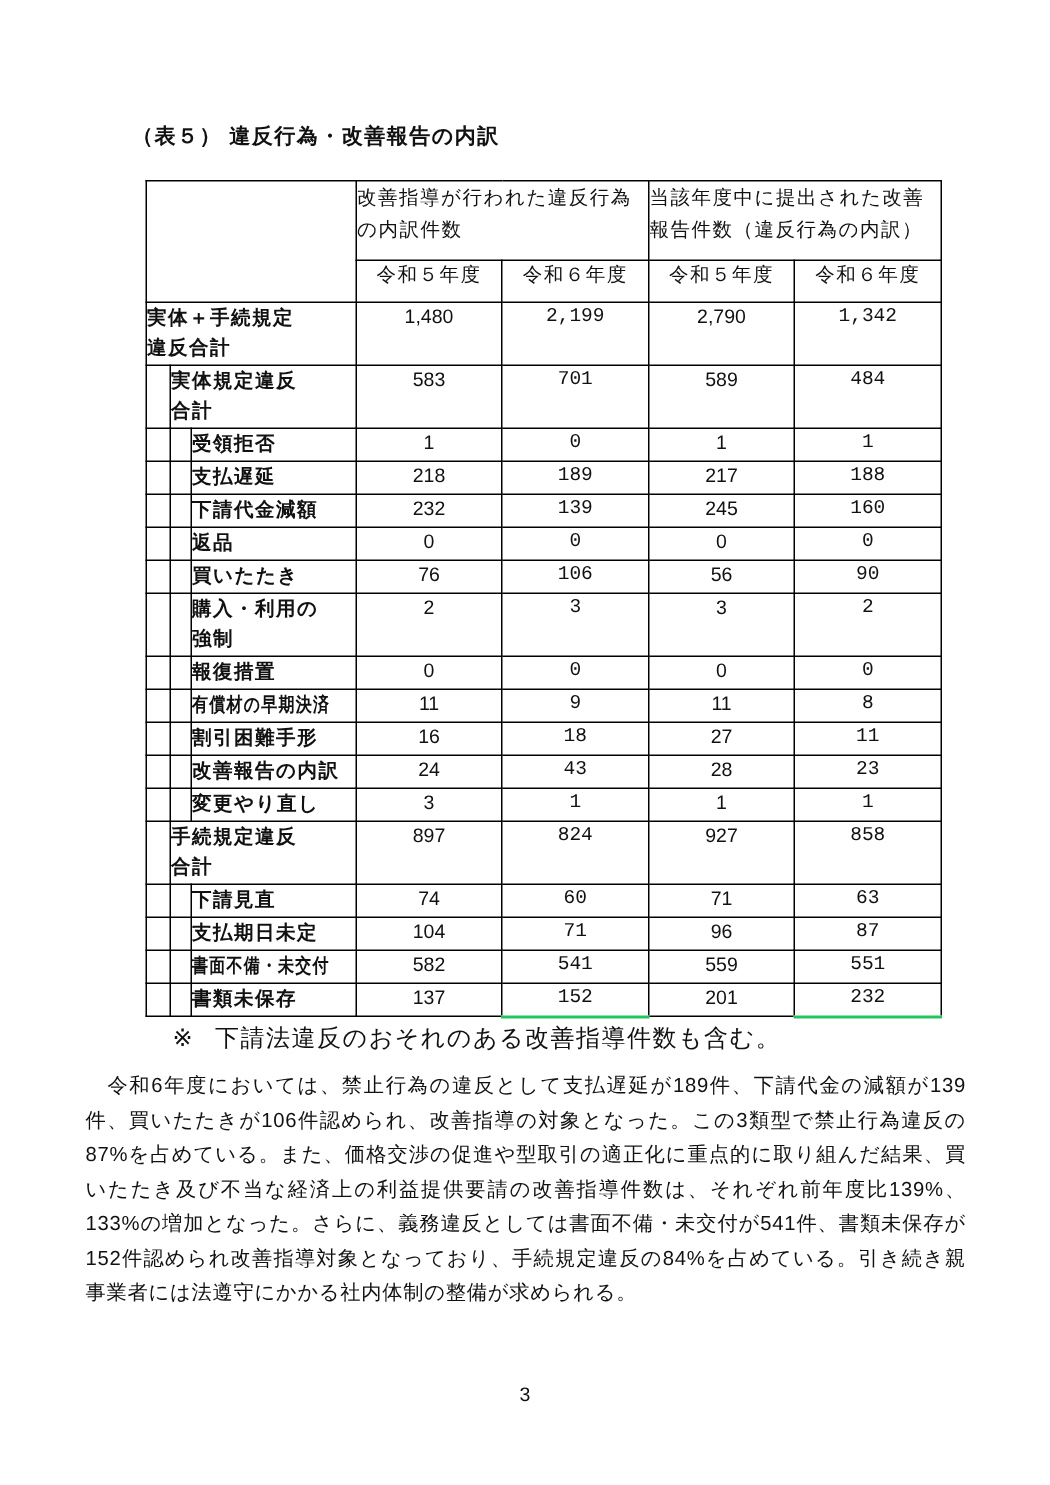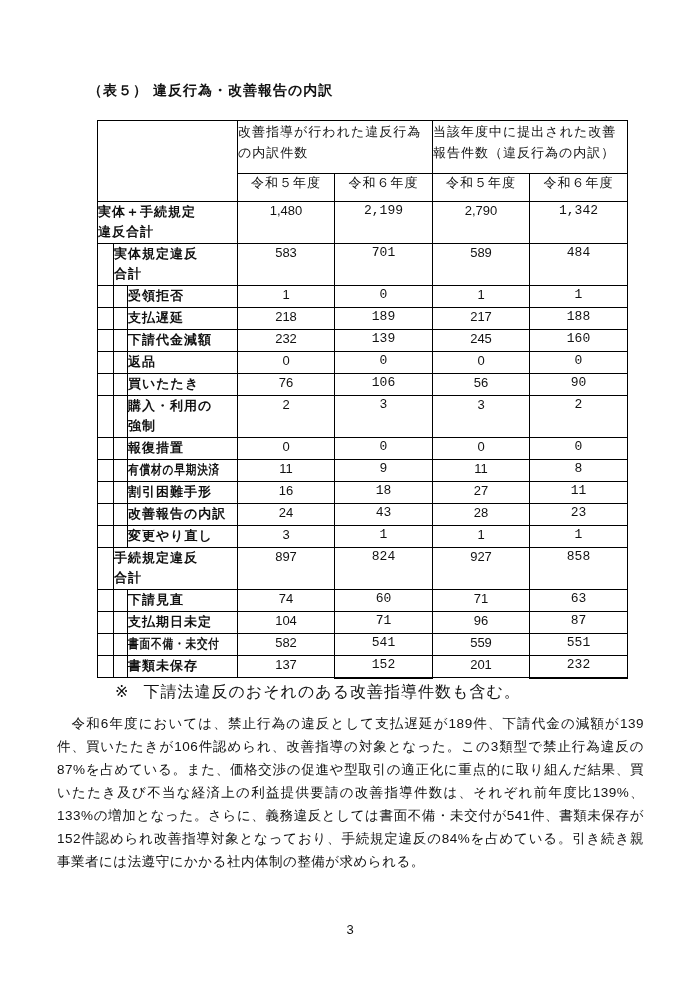--- a/index.html
+++ b/index.html
@@ -44,21 +44,21 @@
   }
   
   td.ind{border-top:0;border-bottom:0;}
   
   td.val{text-align:center;padding-top:2px;line-height:18px;}
   tr.r-single td{height:22px;box-sizing:border-box;}
   tr.r-double td{height:42px;box-sizing:border-box;}
   
   td.y6{border-left:2px solid #000;border-right:2px solid #000;font-family:Liberation Mono, monospace;}
   td.y6top{border-top:2px solid #000;}
-  tr.lastrow td.y6{border-bottom:2px solid #000000;}
+  tr.lastrow td.y6{border-bottom:2px solid #22c55e;}
   .cond{display:inline-block;transform:scaleX(0.82);transform-origin:0 50%;white-space:nowrap;}
   .note{
     position:absolute;left:115px;top:682px;
     font-size:16px;letter-spacing:1px;
   }
   .note .mark{margin-right:14px;}
   .para{
     position:absolute;left:57px;top:712px;width:587px;
     font-size:13.5px;line-height:23px;text-align:justify;letter-spacing:0.5px;
   }

